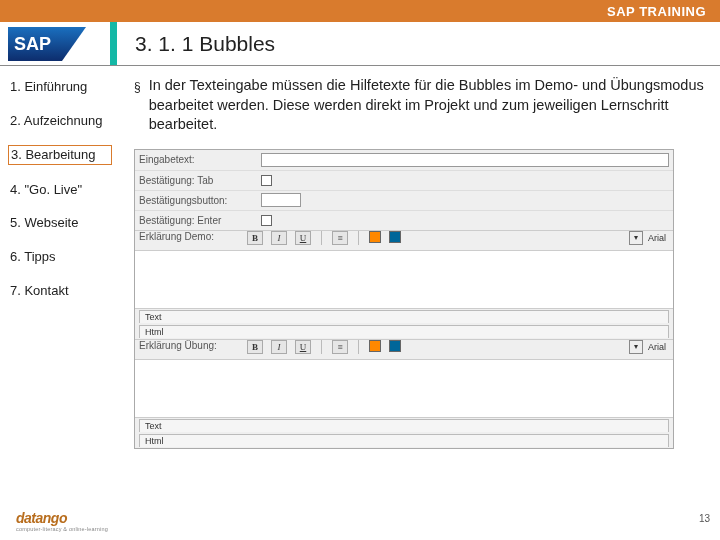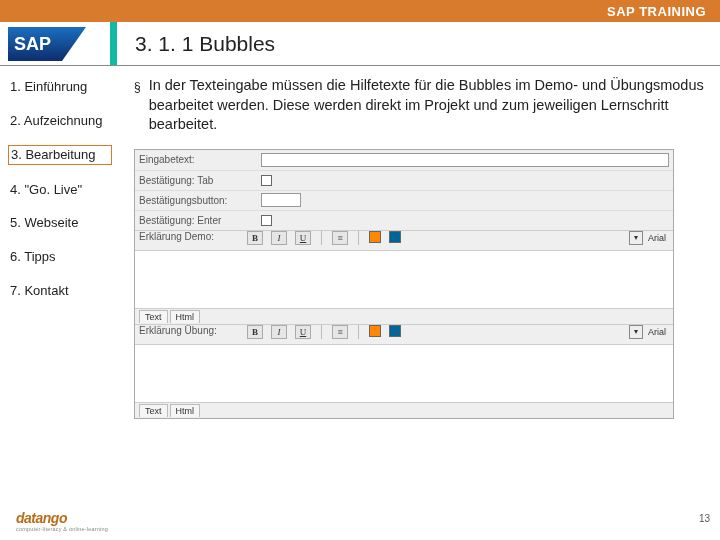--- a/index.html
+++ b/index.html
@@ -42,21 +42,21 @@
   .tool-btn.i { font-style: italic; }
   .tool-btn.u { text-decoration: underline; }
   .tool-sep { width: 1px; height: 14px; background: #bbb; margin: 0 2px; }
   .color-swatch { width: 12px; height: 12px; }
   .cs1 { background: #ff8800; border: 1px solid #666; }
   .cs2 { background: #006699; border: 1px solid #666; }
   .font-drop { margin-left: auto; display: flex; align-items: center; gap: 2px; }
   .font-drop .arrow-btn { width: 14px; height: 14px; border: 1px solid #888; background: #eee; display: inline-flex; align-items: center; justify-content: center; font-size: 8px; }
   .font-drop .font-name { font-size: 9px; padding: 0 3px; }
   .text-area { height: 58px; background: #fff; border-top: 1px solid #ccc; }
-  .tabs { display: flex; gap: 2px; padding: 1px 4px; border-top: 1px solid #ccc; font-size: 9px; }
+  .tabs { display: flex; gap: 2px; padding: 1px 4px; border-top: 1px solid #ccc; font-size: 9px; flex-direction: column; }
   .tabs span { padding: 1px 5px; border: 1px solid #bbb; border-bottom: none; background: #f5f5f5; }
 
   
   .footer-logo { position: absolute; left: 16px; bottom: 8px; }
   .d-logo { font-size: 14px; font-weight: bold; font-style: italic; color: #b86d1d; letter-spacing: -.5px; }
   .d-sub { font-size: 5.5px; color: #888; letter-spacing: .2px; }
   .page-num { position: absolute; right: 10px; bottom: 16px; font-size: 10px; color: #555; }
 </style>
 </head>
 <body>

